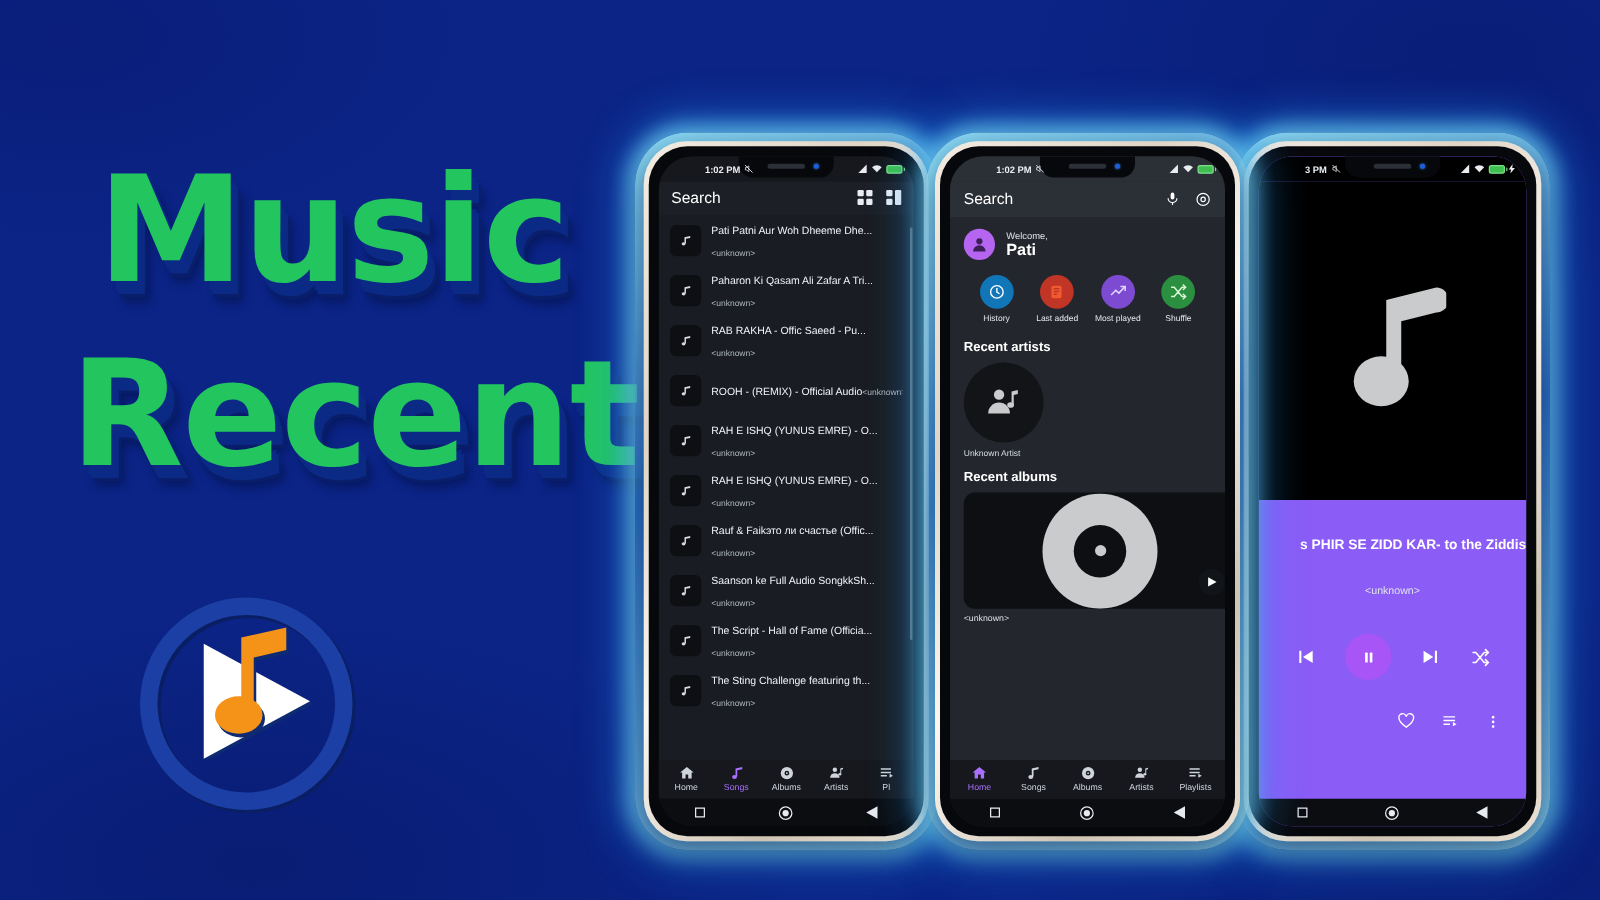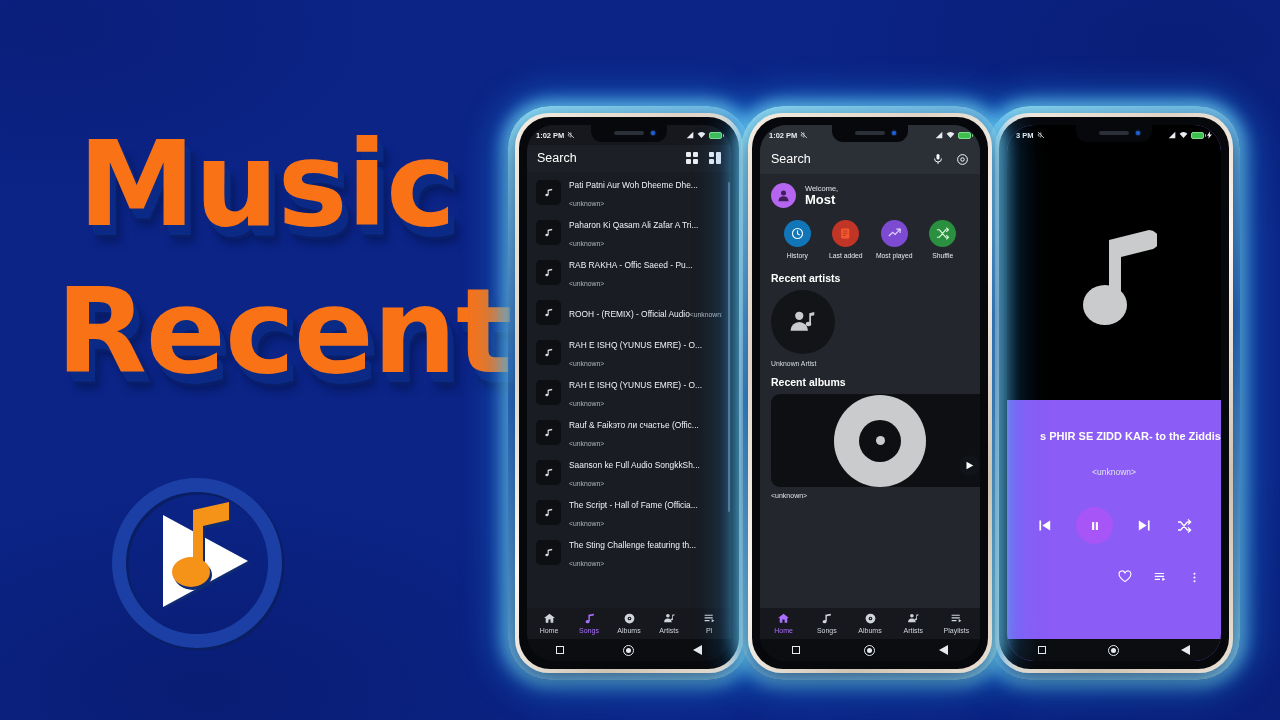--- a/index.html
+++ b/index.html
@@ -23,21 +23,21 @@
       radial-gradient(ellipse 48% 42% at 16% 96%, rgba(8,26,110,.75), rgba(8,26,110,0) 70%),
       radial-gradient(ellipse 44% 40% at 92% 6%, rgba(8,26,110,.6), rgba(8,26,110,0) 70%),
       radial-gradient(ellipse 40% 36% at 4% 4%, rgba(10,28,118,.7), rgba(10,28,118,0) 70%),
       radial-gradient(ellipse 46% 44% at 96% 96%, rgba(8,26,110,.55), rgba(8,26,110,0) 70%);
     pointer-events:none;
   }
   
   #brand { position:absolute; left:0; top:0; width:480px; height:720px; }
   .title-line {
     position:absolute;
-    color:#f97316;
+    color:#22c55e;
     font-weight:bold;
     font-family:"DejaVu Sans", sans-serif;
     letter-spacing:-1px;
     text-shadow:
       4px 7px 0 #0b2a86, 6px 10px 0 #0b2a86,
       8px 13px 1px rgba(10,32,108,.95),
       10px 17px 8px rgba(5,20,80,.65);
     white-space:nowrap;
   }
   #title-music { left:78px; top:125px; font-size:118px; line-height:1; }
@@ -77,21 +77,21 @@
   }
   .statusbar .notch {
     position:absolute; left:50%; top:0; transform:translateX(-50%);
     width:76px; height:17px; background:#07080c;
     border-bottom-left-radius:11px; border-bottom-right-radius:11px;
   }
   .notch .speaker{ position:absolute; left:50%; top:6px; transform:translateX(-50%);
     width:30px; height:3.5px; border-radius:2px; background:#2b2f38; }
   .notch .cam{ position:absolute; right:12px; top:6px; width:4px; height:4px;
     border-radius:50%; background:#1d5fd8; box-shadow:0 0 2px #3f8bff; }
-  .sb-left{ display:flex; align-items:center; gap:3px; z-index:2; }
+  .sb-left{ display:flex; align-items:center; gap:3px; z-index:2;margin-left:28px; }
   .sb-right{ display:flex; align-items:center; gap:3px; z-index:2; }
   .batt{ width:13px; height:7px; border:1px solid #7ee08a; border-radius:2px;
     position:relative; background:#3fbf50; }
   .batt::after{ content:""; position:absolute; right:-3px; top:1.5px; width:1.5px;
     height:3px; background:#7ee08a; border-radius:0 1px 1px 0;}
 
   
   .navbar {
     height:22px; flex:0 0 22px; display:flex; align-items:center;
     justify-content:space-around; background:#0b0d11;
@@ -549,21 +549,21 @@
 
           <div class="welcome">
             <span class="avatar">
               <svg width="15" height="15" viewBox="0 0 24 24">
                   <circle cx="12" cy="8" r="4" fill="#3a2057"></circle>
                   <path d="M4 21 a8 8 0 0 1 16 0 z" fill="#3a2057"></path>
                 </svg>
             </span>
             <div>
               <div class="w1">Welcome,</div>
-              <div class="w2">Most</div>
+              <div class="w2">Pati</div>
             </div>
           </div>
 
           <div class="quick" id="p2-quick">
               <div class="q">
                 <span class="c" style="background:#1176b8">
                   <svg width="15" height="15" viewBox="0 0 24 24">
                     <circle cx="12" cy="12" r="8" fill="none" stroke="#fff" stroke-width="1.8"></circle>
                     <path d="M12 7 v5.4 l3.4 2" stroke="#fff" stroke-width="1.8" fill="none"></path>
                   </svg>

